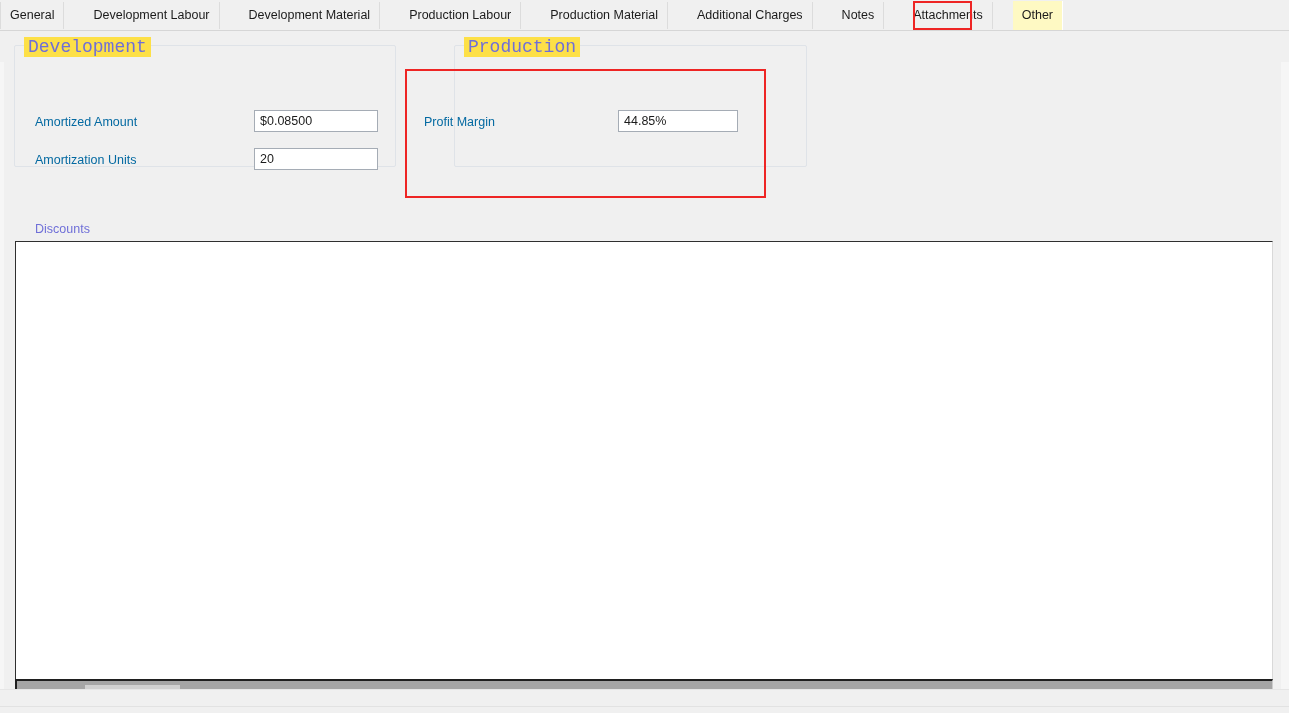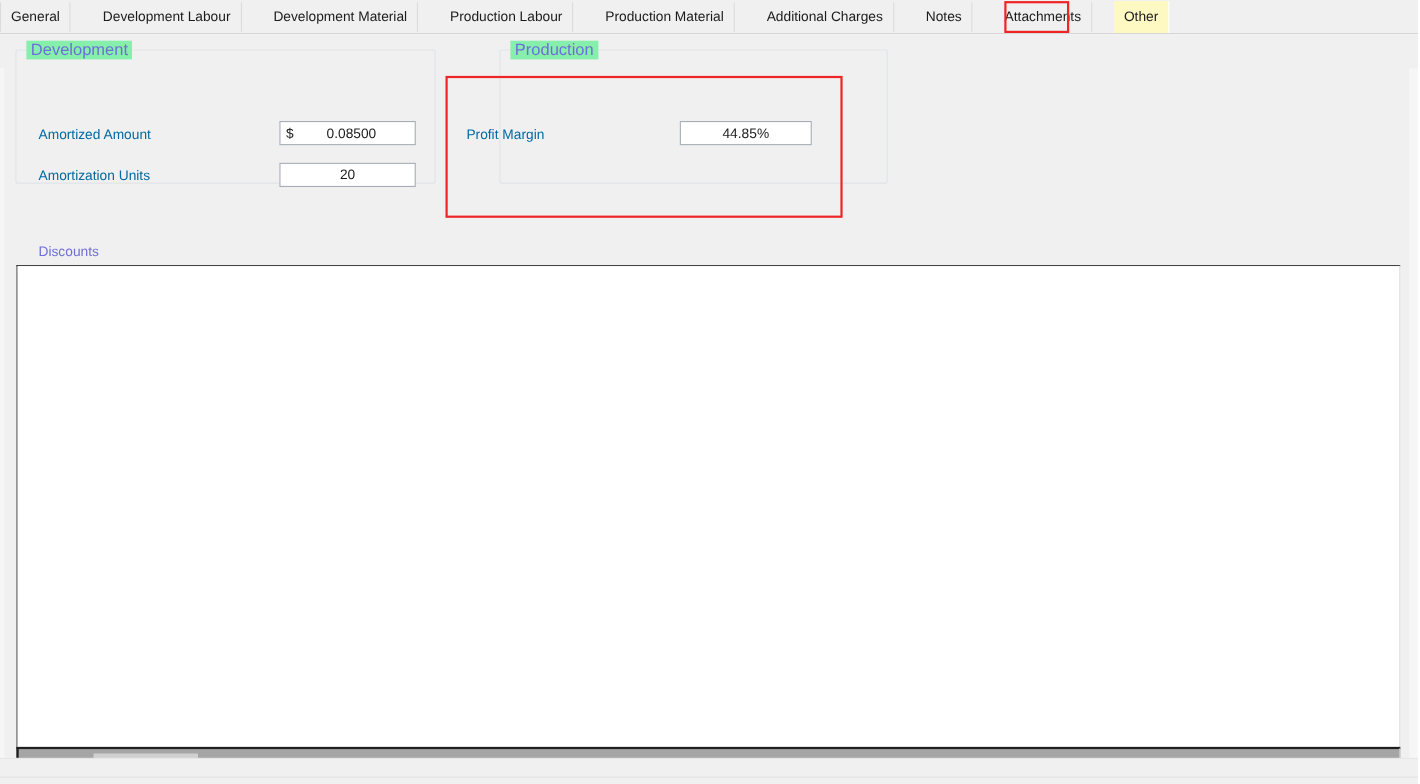--- a/index.html
+++ b/index.html
@@ -95,24 +95,25 @@
     border: 1px solid #dfe3e8;
     border-radius: 2px;
     box-sizing: border-box;
     background: transparent;
   }
   .groupbox > .gb-title {
     position: absolute;
     left: 9px;
     top: -9px;
     padding: 0 4px;
-    background: #86efac;
-    font-size: 15px;
+    background: #fde047;
+    font-size: 18px;
     color: #6f6fd8;
     white-space: nowrap;
+    font-family: Liberation Mono, monospace;
   }
 
   #gb-development {
     left: 14px;
     top: 14px;
     width: 382px;
     height: 122px;
   }
   #gb-production {
     left: 409px;
@@ -147,21 +148,21 @@
     border: 1px solid #a5acb5;
     height: 22px;
     font-size: 12.5px;
     color: #1b1b1b;
     display: flex;
     align-items: center;
     padding: 0 5px;
   }
   .textbox .val {
     width: 100%;
-    text-align: center;
+    text-align: left;
     white-space: nowrap;
   }
   .textbox .prefix {
     text-align: left;
     white-space: nowrap;
   }
 
   #lbl-amortized-amount { left: 35px; top: 84px; }
   #tb-amortized-amount { left: 254px; top: 79px; width: 124px; }
   #lbl-amortization-units { left: 35px; top: 122px; }

